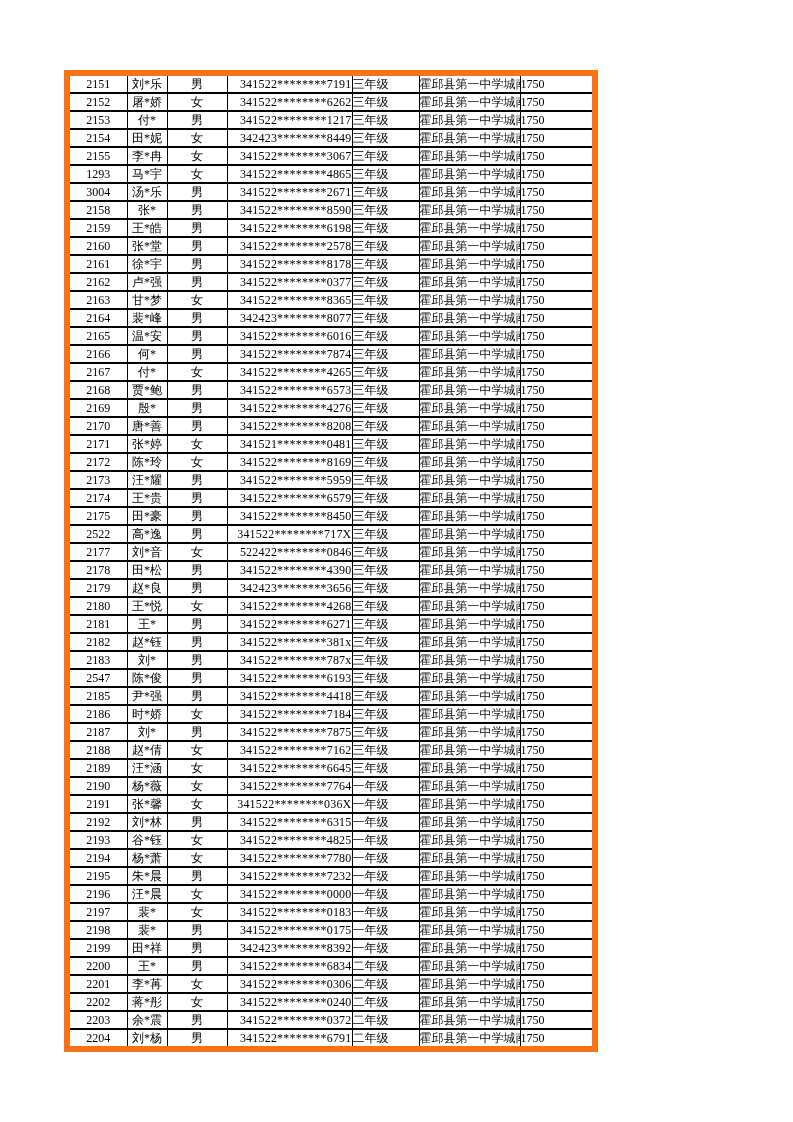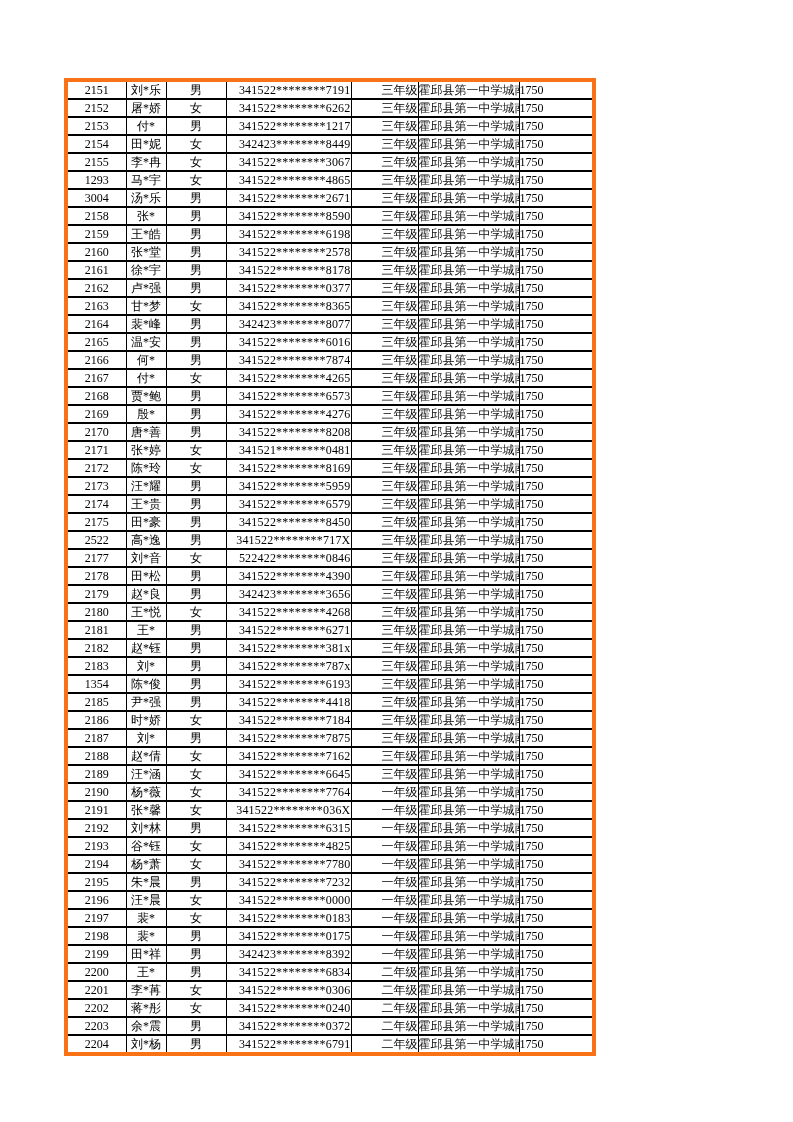--- a/index.html
+++ b/index.html
@@ -12,44 +12,44 @@
     width: 793px;
     height: 1122px;
     background: #ffffff;
     overflow: hidden;
     font-family: "Liberation Serif", "DejaVu Serif", serif;
     color: #000000;
   }
   table.roster {
     position: absolute;
     left: 64px;
-    top: 78px;
+    top: 70px;
     width: 529px;
     border-collapse: collapse;
     table-layout: fixed;
-    border: 4px solid #f97316;
+    border: 6px solid #f97316;
   }
   table.roster td {
     height: 16px;
     padding: 0;
     border-left: 1px solid #000000;
     border-right: 1px solid #000000;
     border-top: 2px solid #000000;
     border-bottom: 2px solid #000000;
     overflow: hidden;
     white-space: nowrap;
     vertical-align: middle;
     font-size: 12px;
     line-height: 16px;
   }
   td.c-no     { text-align: center; }
   td.c-name   { text-align: center; padding-left: 2px; }
   td.c-gender { text-align: center; }
   td.c-id     { text-align: right; padding-left: 1px; font-size: 12.5px; letter-spacing: 0.2px; }
-  td.c-grade  { text-align: right; }
+  td.c-grade  { text-align: left; }
   td.c-school { text-align: center; font-size: 8px; color: #111111; }
   td.c-fee    { }
 </style>
 </head>
 <body>
 
 <div class="page">
   <table class="roster">
     <colgroup>
       <col style="width:60px">
@@ -352,21 +352,21 @@
         <tr>
           <td class="c-no">2183</td>
           <td class="c-name">刘*</td>
           <td class="c-gender">男</td>
           <td class="c-id">341522********787x</td>
           <td class="c-grade">三年级</td>
           <td class="c-school">霍邱县第一中学城南分校</td>
           <td class="c-fee">1750</td>
         </tr>
         <tr>
-          <td class="c-no">1354</td>
+          <td class="c-no">2547</td>
           <td class="c-name">陈*俊</td>
           <td class="c-gender">男</td>
           <td class="c-id">341522********6193</td>
           <td class="c-grade">三年级</td>
           <td class="c-school">霍邱县第一中学城南分校</td>
           <td class="c-fee">1750</td>
         </tr>
         <tr>
           <td class="c-no">2185</td>
           <td class="c-name">尹*强</td>

